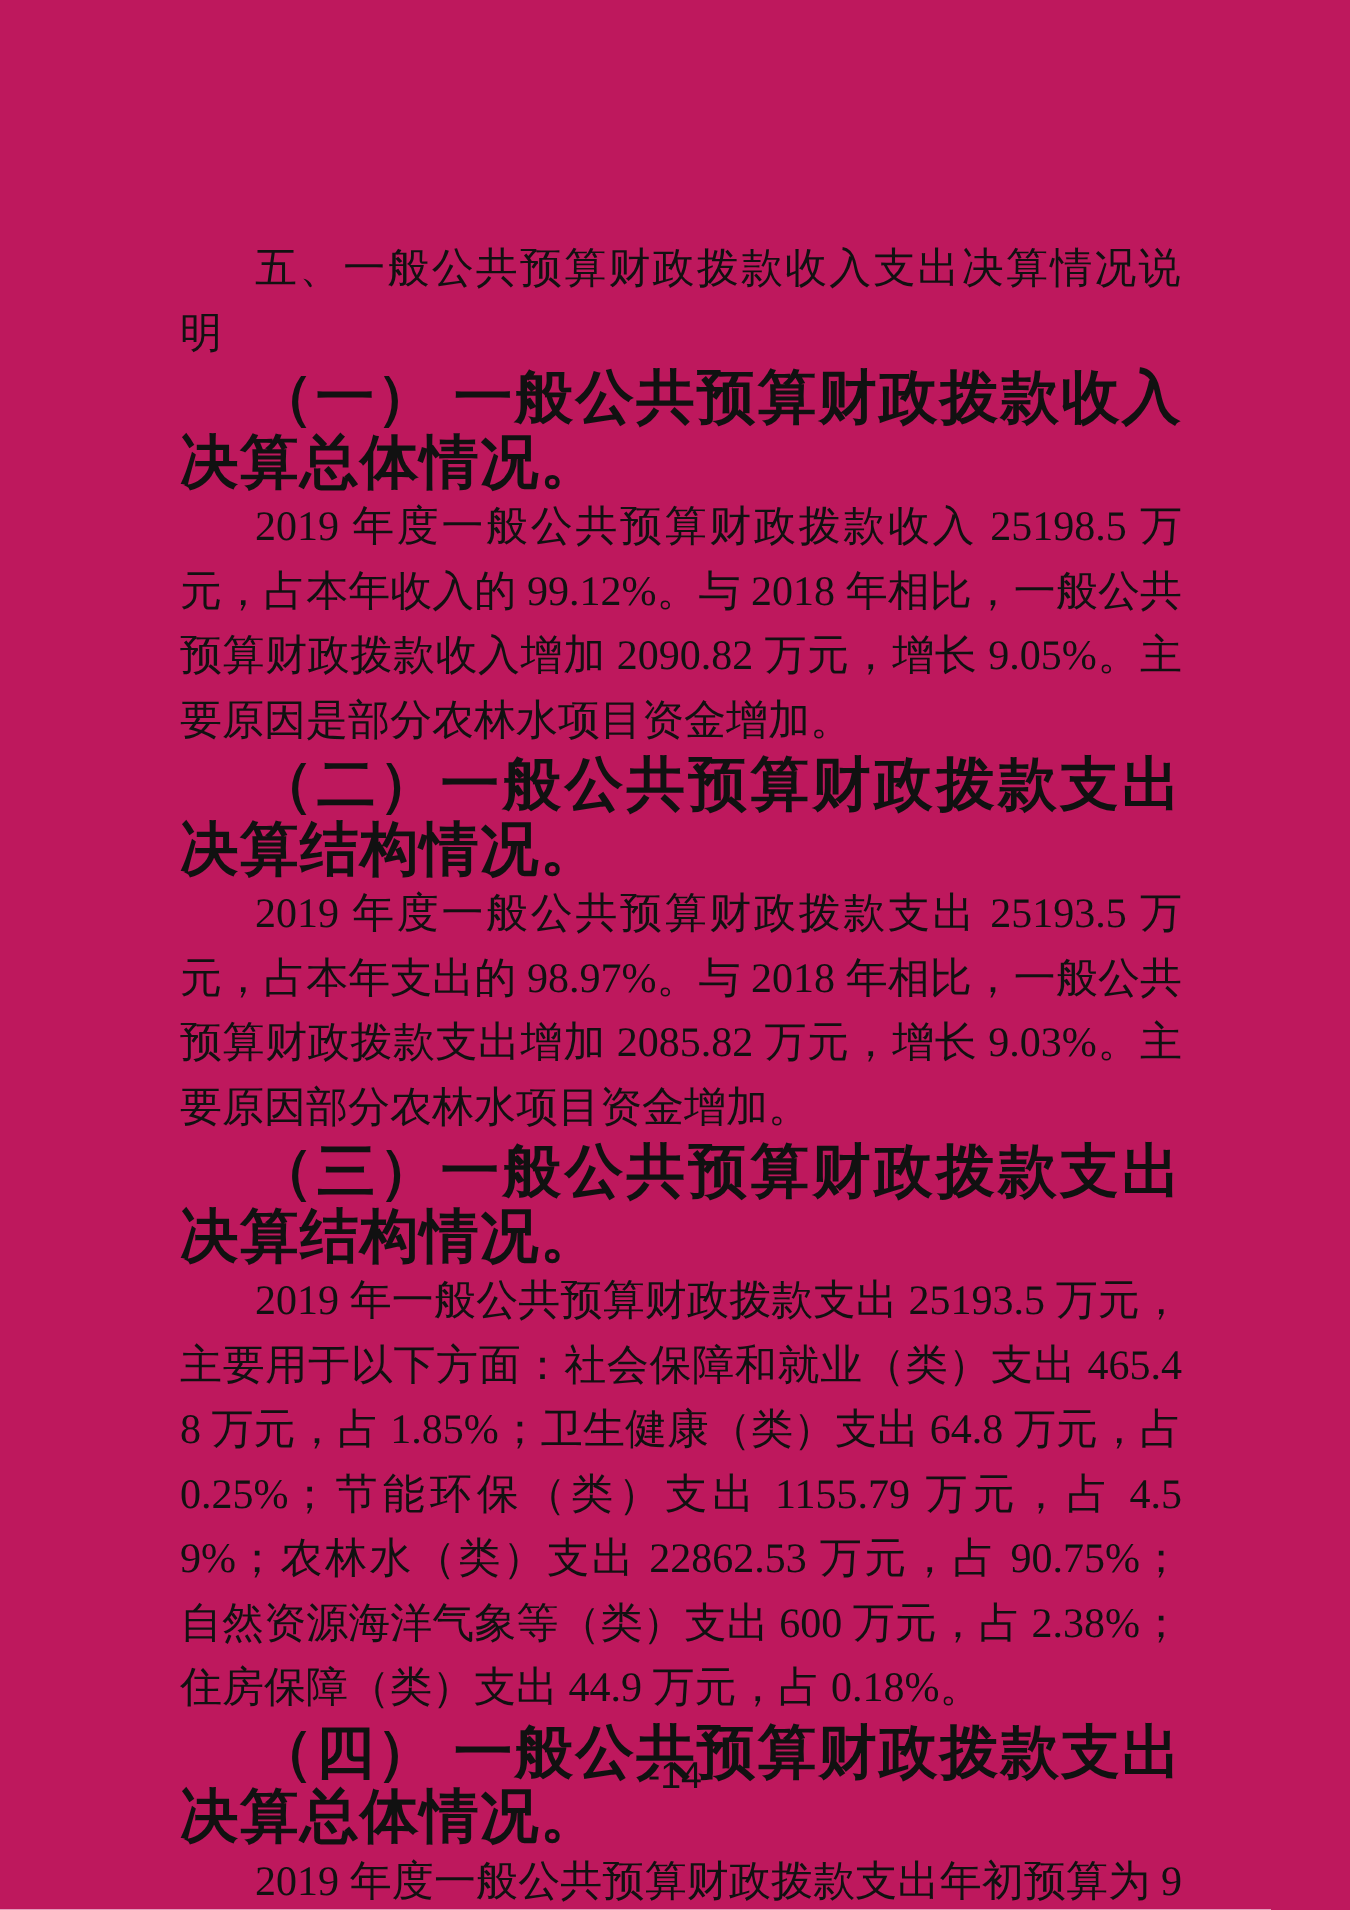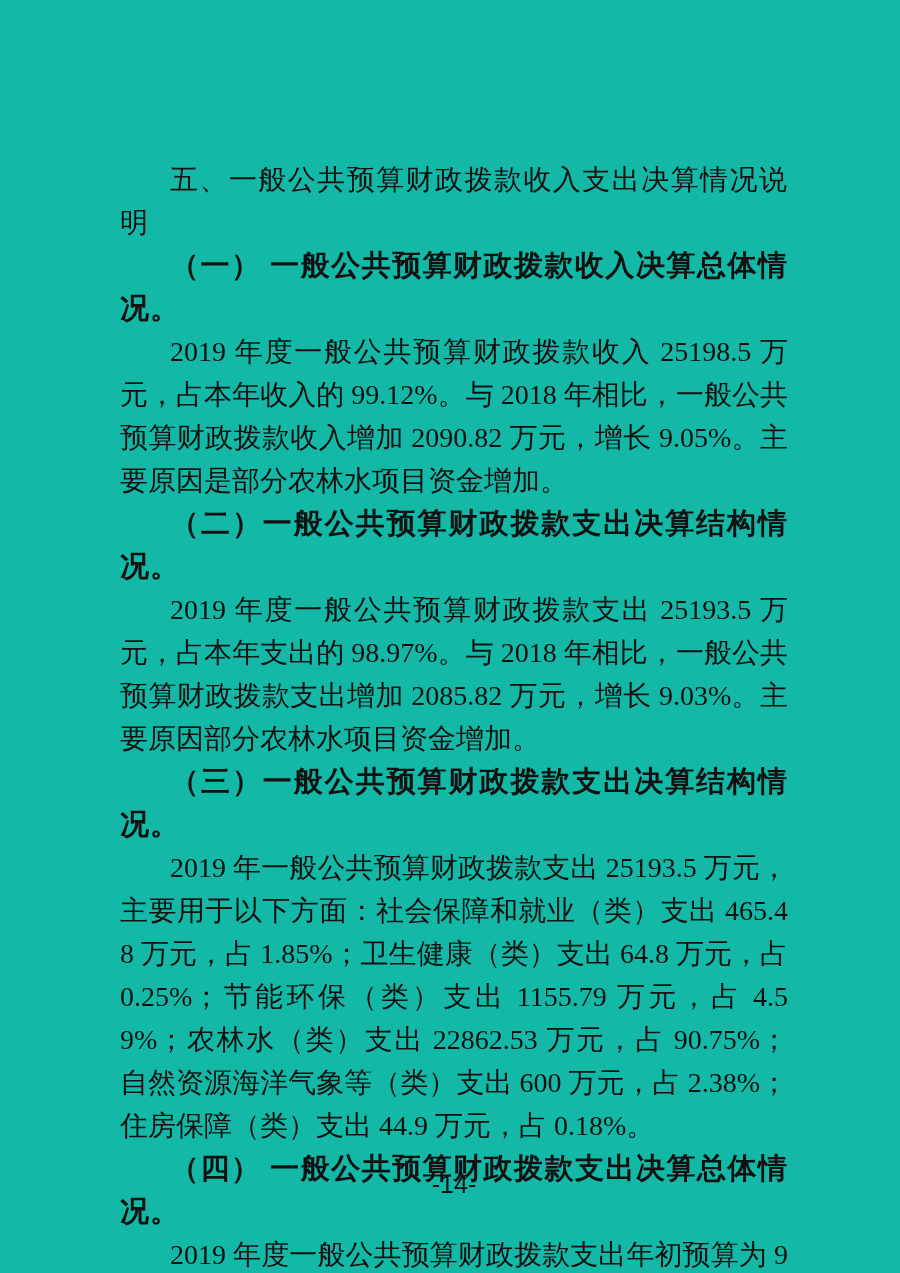--- a/index.html
+++ b/index.html
@@ -4,21 +4,21 @@
   <style>
     html, body {
       margin: 0;
       padding: 0;
       background: #ffffff;
     }
     .page {
       position: relative;
       width: 900px;
       height: 1273px;
-      background: #14b8a6;
+      background: #be185d;
       overflow: hidden;
       font-family: "Liberation Serif", "DejaVu Serif", serif;
       color: #111111;
     }
     .content {
       position: absolute;
       left: 120px;
       top: 158px;
       width: 668px;
     }
@@ -33,21 +33,21 @@
       text-align: justify;
       font-weight: normal;
       word-break: break-all;
     }
     .content h1.doc-heading {
       font-weight: normal;
       letter-spacing: 1px;
     }
     .content h2.sec-title {
       font-weight: bold;
-      font-size: 29px;
+      font-size: 39px;
       letter-spacing: 1px;
     }
     .content p .bold {
       font-weight: normal;
     }
     .page-number {
       position: absolute;
       left: 120px;
       width: 668px;
       top: 1169px;

